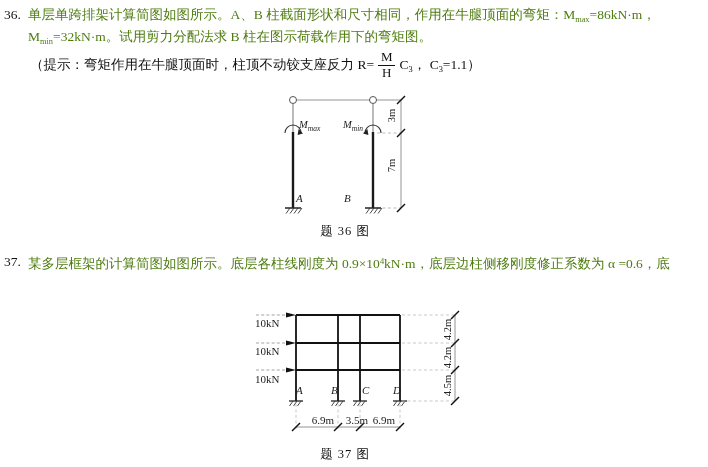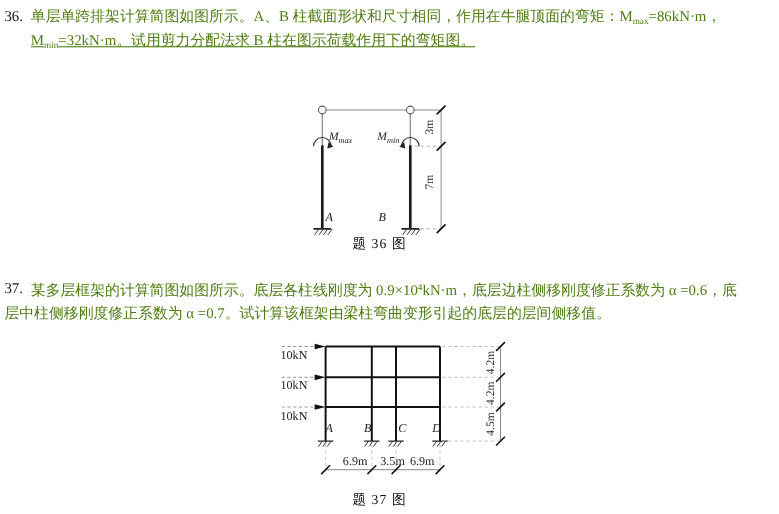--- a/index.html
+++ b/index.html
@@ -27,24 +27,32 @@
 <body>
 
 <div id="canvas">
 
   <div class="qnum" style="left:4px;top:7px;">36.</div>
 
   <div class="tline" style="left:28px;top:7px;">
     <span>单层单跨排架计算简图如图所示。A、B 柱截面形状和尺寸相同，作用在牛腿顶面的弯矩：</span><span><span>M</span><sub class="fsub">max</sub><span>=86kN·m，</span></span>
   </div>
 
-  <div class="tline" style="left:28px;top:29px;text-decoration:underline;">
+  <div class="tline" style="left:28px;top:29px;">
     <span><span>M</span><sub class="fsub">min</sub><span>=32kN·m。</span></span><span>试用剪力分配法求 B 柱在图示荷载作用下的弯矩图。</span>
   </div>
 
+  <div class="hintrow" style="left:30px;top:48px;">
+    <span>（提示：弯矩作用在牛腿顶面时，柱顶不动铰支座反力 R=</span>
+    <span class="frac">
+      <span class="num">M</span>
+      <span class="den">H</span>
+    </span>
+    <span><span>C</span><sub class="fsub">3</sub><span>，</span>&nbsp;<span>C</span><sub class="fsub">3</sub><span>=1.1）</span></span>
+  </div>
 
   <svg class="figsvg" style="left:260px;top:88px;" width="160" height="150" viewBox="0 0 160 150">
     <g>
       <line x1="36.5" y1="12" x2="141" y2="12" stroke="#888" stroke-width="0.9"></line>
       <line x1="33" y1="15.5" x2="33" y2="44" stroke="#777" stroke-width="1"></line>
       <line x1="33" y1="44" x2="33" y2="120" stroke="#1a1a1a" stroke-width="2.4"></line>
       <line x1="113" y1="15.5" x2="113" y2="44" stroke="#777" stroke-width="1"></line>
       <line x1="113" y1="44" x2="113" y2="120" stroke="#1a1a1a" stroke-width="2.4"></line>
       <circle cx="33" cy="12" r="3.5" fill="#fff" stroke="#555" stroke-width="1"></circle>
       <circle cx="113" cy="12" r="3.5" fill="#fff" stroke="#555" stroke-width="1"></circle>
@@ -76,29 +84,28 @@
       <line x1="122" y1="120" x2="118" y2="125.5" stroke="#333" stroke-width="0.9"></line>
     </g>
   </svg>
 
   <div class="mlabel" style="left:299px;top:119px;"><span>M</span><sub>max</sub></div>
   <div class="mlabel" style="left:343px;top:119px;"><span>M</span><sub>min</sub></div>
   <div class="vlabel" style="left:372px;top:109px;">3m</div>
   <div class="vlabel" style="left:372px;top:159px;">7m</div>
   <div class="flabel" style="left:296px;top:192px;">A</div>
   <div class="flabel" style="left:344px;top:192px;">B</div>
-  <div class="caption" style="left:313px;top:213px;text-align:center;">题 36 图</div>
+  <div class="caption" style="left:313px;top:223px;text-align:center;">题 36 图</div>
 
   <div class="qnum" style="left:4px;top:254px;">37.</div>
 
   <div class="tline" style="left:28px;top:254px;">
     <span>某多层框架的计算简图如图所示。底层各柱线刚度为 0.9×10</span><sup class="fsup">4</sup><span>kN·m，底层边柱侧移刚度修正系数为 α =0.6，底</span>
   </div>
 
-  <div class="tline" style="left:4px;top:277px;">层中柱侧移刚度修正系数为 α =0.7。试计算该框架由梁柱弯曲变形引起的底层的层间侧移值。</div>
 
   <svg class="figsvg" style="left:250px;top:305px;" width="215" height="135" viewBox="0 0 215 135">
     <g>
       <line x1="46" y1="10" x2="150" y2="10" stroke="#111" stroke-width="1.8"></line>
       <line x1="46" y1="38" x2="150" y2="38" stroke="#111" stroke-width="1.8"></line>
       <line x1="46" y1="65" x2="150" y2="65" stroke="#111" stroke-width="1.8"></line>
       <line x1="46" y1="10" x2="46" y2="96" stroke="#111" stroke-width="1.8"></line>
       <line x1="88" y1="10" x2="88" y2="96" stroke="#111" stroke-width="1.8"></line>
       <line x1="110" y1="10" x2="110" y2="96" stroke="#111" stroke-width="1.8"></line>
       <line x1="150" y1="10" x2="150" y2="96" stroke="#111" stroke-width="1.8"></line>

